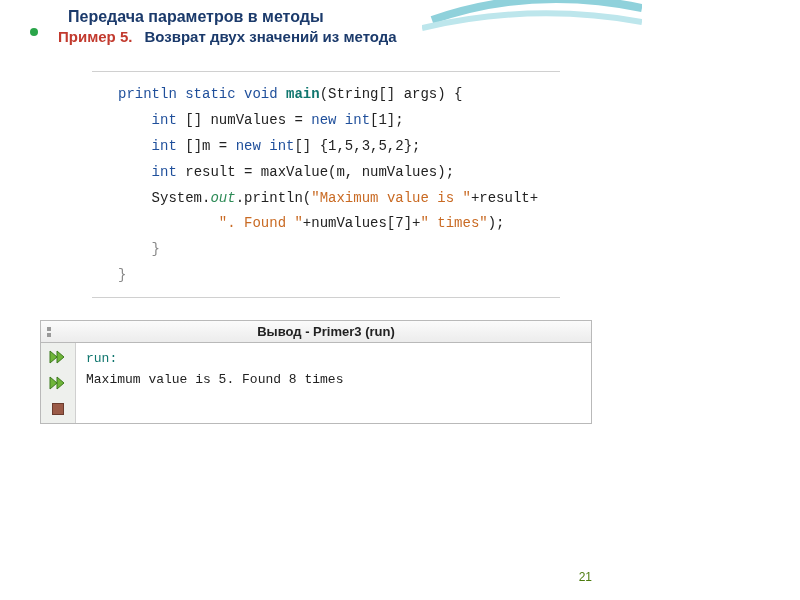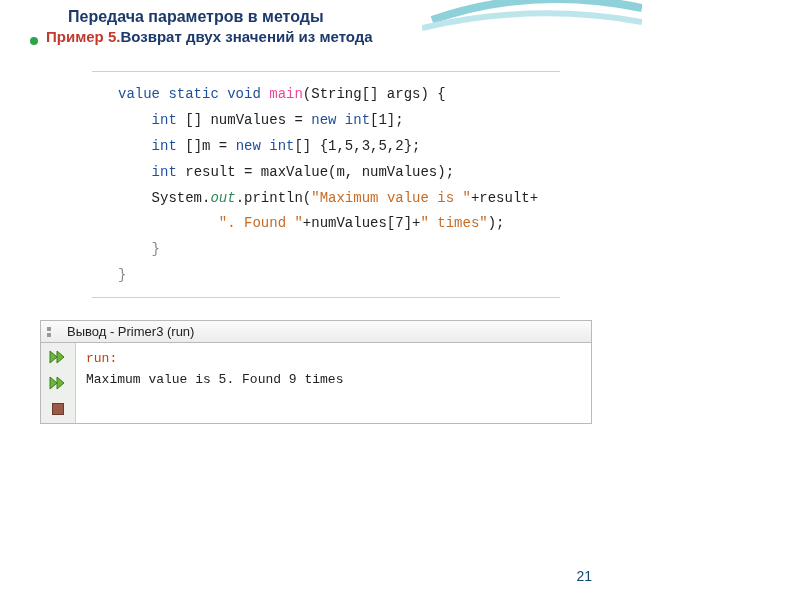--- a/index.html
+++ b/index.html
@@ -20,21 +20,22 @@
   }
   .header-line {
     font-weight: bold;
     color: #1b3a6b;
     font-size: 16px;
     padding: 8px 0 0 68px;
   }
   .bullet-row {
     padding: 2px 0 0 30px;
     display: flex;
-    align-items: flex-end;
+    align-items: flex-start;
+    gap: 12px;
   }
   .bullet-dot {
     width: 8px; height: 8px; border-radius: 50%;
     background: #2aa54a;
     margin-right: 8px;
     position: relative;
     top: 0px;
   }
   .example-label { color: #c23a2e; font-weight: bold; font-size: 15px; }
   .example-text  { color: #1b3a6b; font-weight: bold; font-size: 15px; margin-left: 0; }
@@ -48,37 +49,38 @@
     border-bottom: 1px solid #d0d0d0;
     padding: 10px 8px 8px 26px;
     font-family: "Courier New", monospace;
     font-size: 14px;
     line-height: 1.85;
     color: #222;
     background: #fff;
   }
   .code-block .line { white-space: pre; }
   .kw    { color: #1f4f9b; }
-  .mname { color: #ec4899; font-weight: normal; }
+  .mname { color: #0f766e; font-weight: bold; }
   .str   { color: #c96a23; }
   .field { color: #2e8b57; font-style: italic; }
   .dim   { color: #888; }
 
   .output-panel {
     margin: 22px 40px 0 40px;
   }
   .op-title-bar {
     border: 1px solid #b9b9b9;
     border-bottom: 1px solid #b9b9b9;
     background: linear-gradient(#fbfbfb,#ececec);
     font-size: 13px;
-    font-weight: normal;
+    font-weight: bold;
     padding: 3px 6px 3px 26px;
     color: #222;
     position: relative;
+    text-align: center;
   }
   .op-title-bar::before {
     content: "";
     position: absolute; left:6px; top:6px;
     width:4px; height:4px; background:#999;
     box-shadow: 0 6px 0 #999;
   }
   .op-body {
     display: flex;
     border: 1px solid #b9b9b9;
@@ -102,30 +104,30 @@
     border: 1px solid #6b3c2e;
   }
   .fwd-icon svg { display:block; }
   .op-text {
     flex: 1;
     padding: 6px 8px 10px 10px;
     font-family: "Courier New", monospace;
     font-size: 13px;
     line-height: 1.6;
   }
-  .op-text .run    { color: #c2410c; }
+  .op-text .run    { color: #0f766e; }
   .op-text .msg    { color: #222; }
   .op-text .build  { color: #2e9a3a; }
 
   .page-num {
     position: absolute;
     right: 40px;
     bottom: 16px;
-    color: #0c4a6e;
-    font-size: 14px;
+    color: #4d7c0f;
+    font-size: 12px;
   }
   .deco {
     position: absolute;
     right: -10px; top: -10px;
     width: 220px; height: 50px;
     pointer-events: none;
   }
 </style>
 </head>
 <body>
@@ -139,21 +141,21 @@
 
   <div class="header-line">Передача параметров в методы</div>
 
   <div class="bullet-row">
     <div class="bullet-dot"></div>
     <span class="example-label">Пример 5.</span>
     <span class="example-text">Возврат двух значений из метода</span>
   </div>
 
   <div class="code-block">
-    <div class="line"><span class="kw">value static void </span><span class="mname">main</span><span>(String[] args) {</span></div>
+    <div class="line"><span class="kw">println static void </span><span class="mname">main</span><span>(String[] args) {</span></div>
     <div class="line"><span>    </span><span class="kw">int</span><span> [] numValues = </span><span class="kw">new int</span><span>[1];</span></div>
     <div class="line"><span>    </span><span class="kw">int</span><span> []m = </span><span class="kw">new int</span><span>[] {1,5,3,5,2};</span></div>
     <div class="line"><span>    </span><span class="kw">int</span><span> result = maxValue(m, numValues);</span></div>
     <div class="line"><span>    System.</span><span class="field">out</span><span>.println(</span><span class="str">"Maximum value is "</span><span>+result+</span></div>
     <div class="line"><span>            </span><span class="str">". Found "</span><span>+numValues[7]+</span><span class="str">" times"</span><span>);</span></div>
     <div class="line dim">    }</div>
     <div class="line dim">}</div>
   </div>
 
   <div class="output-panel">
@@ -169,19 +171,19 @@
           <svg width="20" height="16" viewBox="0 0 20 16">
               <path d="M2 2 L9 8 L2 14 Z M9 2 L16 8 L9 14 Z" fill="#6fb53a" stroke="#3d7a1e" stroke-width="1"></path>
             </svg>
         </div>
         <div class="ico">
             <div class="stop"></div>
           </div>
       </div>
       <div class="op-text">
         <div class="run">run:</div>
-        <div class="msg">Maximum value is 5. Found 9 times</div>
+        <div class="msg">Maximum value is 5. Found 8 times</div>
       </div>
     </div>
   </div>
 
   <div class="page-num">21</div>
 </div>
 
 </body></html>

